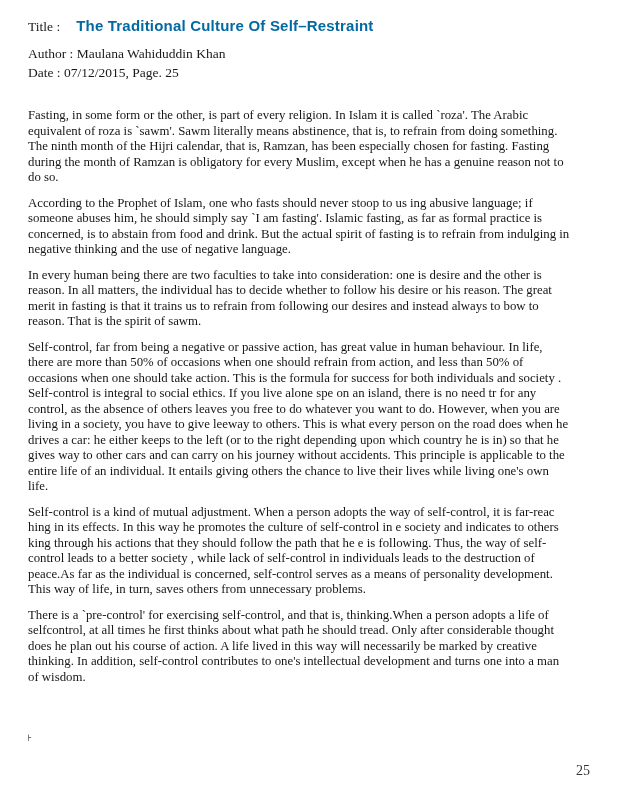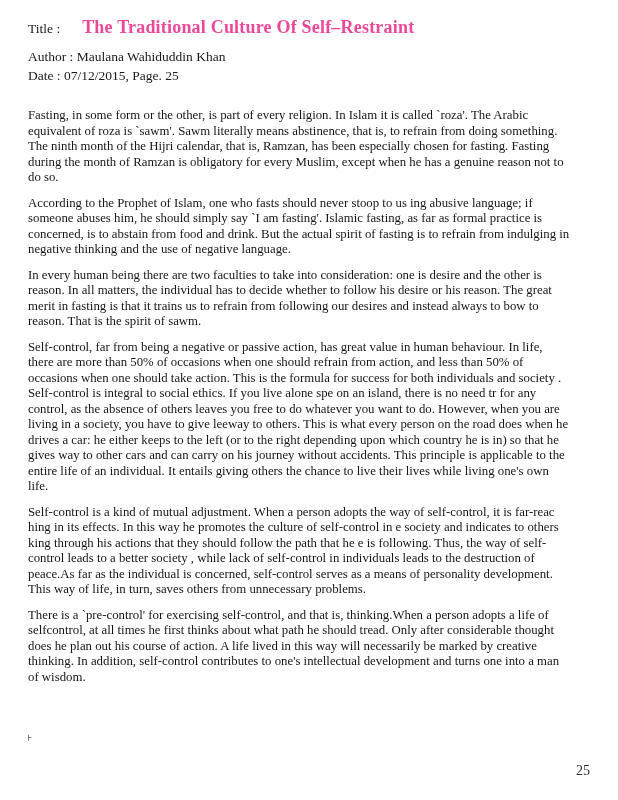--- a/index.html
+++ b/index.html
@@ -14,34 +14,34 @@
   }
   .doc-header {
     position: absolute;
     left: 28px;
     top: 17px;
     width: 562px;
   }
   .title-row {
     display: flex;
     align-items: baseline;
-    gap: 22px;
+    gap: 16px;
     margin-bottom: 10px;
   }
   .title-label {
     font-size: 13.5px;
     color: #1a1a1a;
     white-space: nowrap;
   }
   .doc-title {
-    font-family: Liberation Serif, serif;
+    font-family: Liberation Sans, sans-serif;
     font-weight: 700;
-    font-size: 18px;
+    font-size: 15px;
     letter-spacing: 0.2px;
-    color: #ec4899;
+    color: #0369a1;
     white-space: nowrap;
   }
   .meta-line {
     font-size: 13.5px;
     line-height: 18.6px;
     color: #1a1a1a;
     white-space: pre-wrap;
   }
   .article {
     position: absolute;

